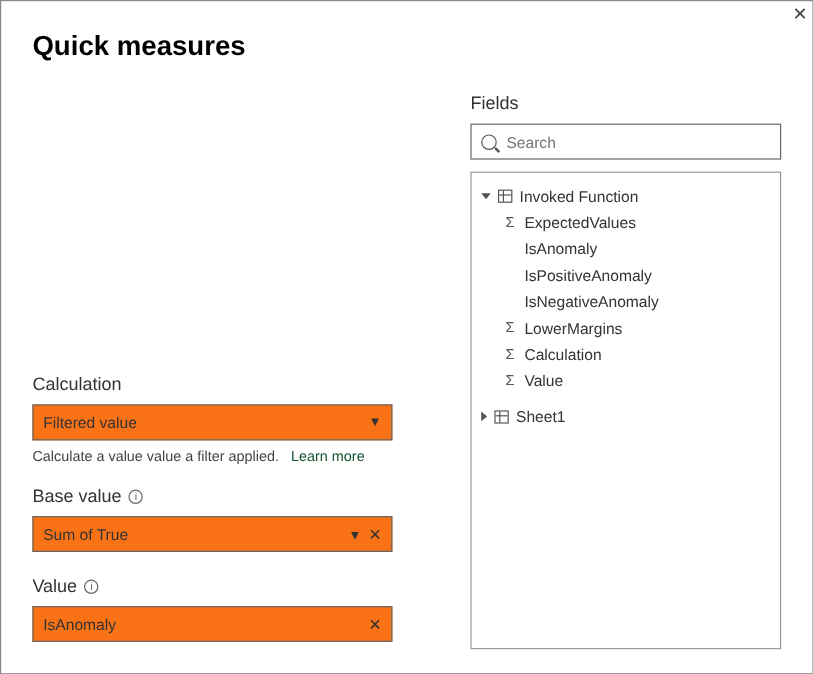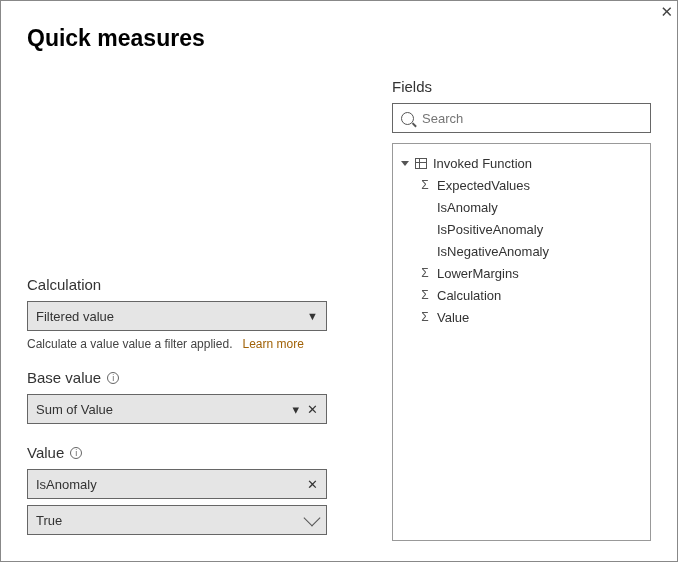--- a/index.html
+++ b/index.html
@@ -54,31 +54,31 @@
     color: #666;
   }
   .select-box, .input-box {
     width: 100%;
     height: 30px;
     border: 1px solid #666;
     display: flex;
     align-items: center;
     padding: 0 8px;
     justify-content: space-between;
-    background: #e5e5e5;
+    background: #f97316;
     font-size: 13px;
     margin-bottom: 6px;
   }
   .select-box .caret { font-size: 11px; color: #333; }
   .help-text {
     font-size: 12px;
     color: #444;
     margin-bottom: 18px;
   }
-  .help-text .link { color: #a16207; cursor: pointer; }
+  .help-text .link { color: #14532d; cursor: pointer; }
   .input-right-icons { display:flex; align-items:center; gap:8px; }
   .x-clear { font-size: 13px; color: #333; cursor: pointer; }
   .chev-down {
     width: 12px; height: 12px;
     display:inline-block;
     transform: rotate(45deg);
     border-right: 1.5px solid #555;
     border-bottom: 1.5px solid #555;
     margin-top:-4px;
   }
@@ -172,40 +172,36 @@
         <span>Calculate a value value a filter applied.</span>
         <span>&nbsp;</span>
         <span class="link">Learn more</span>
       </div>
 
       <div class="section-label">
         <span>Base value</span>
         <span class="info-icon">i</span>
       </div>
       <div class="input-box">
-        <span>Sum of Value</span>
+        <span>Sum of True</span>
         <span class="input-right-icons">
           <span class="caret">▾</span>
           <span class="x-clear">✕</span>
         </span>
       </div>
 
       <div class="spacer8"></div>
 
       <div class="section-label">
         <span>Value</span>
         <span class="info-icon">i</span>
       </div>
       <div class="input-box">
         <span>IsAnomaly</span>
         <span class="x-clear">✕</span>
-      </div>
-      <div class="input-box">
-        <span>True</span>
-        <span class="chev-down"></span>
       </div>
     </div>
 
     <div class="col-right">
       <div class="section-label">Fields</div>
       <div class="search-box">
         <span class="search-icon"></span>
         <input class="search-input" placeholder="Search" style="">
       </div>
       <div class="tree-panel">
@@ -233,16 +229,21 @@
         </div>
         <div class="tree-row indent1">
           <span class="sigma">Σ</span>
           <span>Calculation</span>
         </div>
         <div class="tree-row indent1">
           <span class="sigma">Σ</span>
           <span>Value</span>
         </div>
         <div style="height:8px"></div>
+        <div class="tree-row indent0">
+          <span class="tri tri-right"></span>
+          <span class="tbl-icon"></span>
+          <span>Sheet1</span>
+        </div>
       </div>
     </div>
   </div>
 </div>
 
 </body></html>

